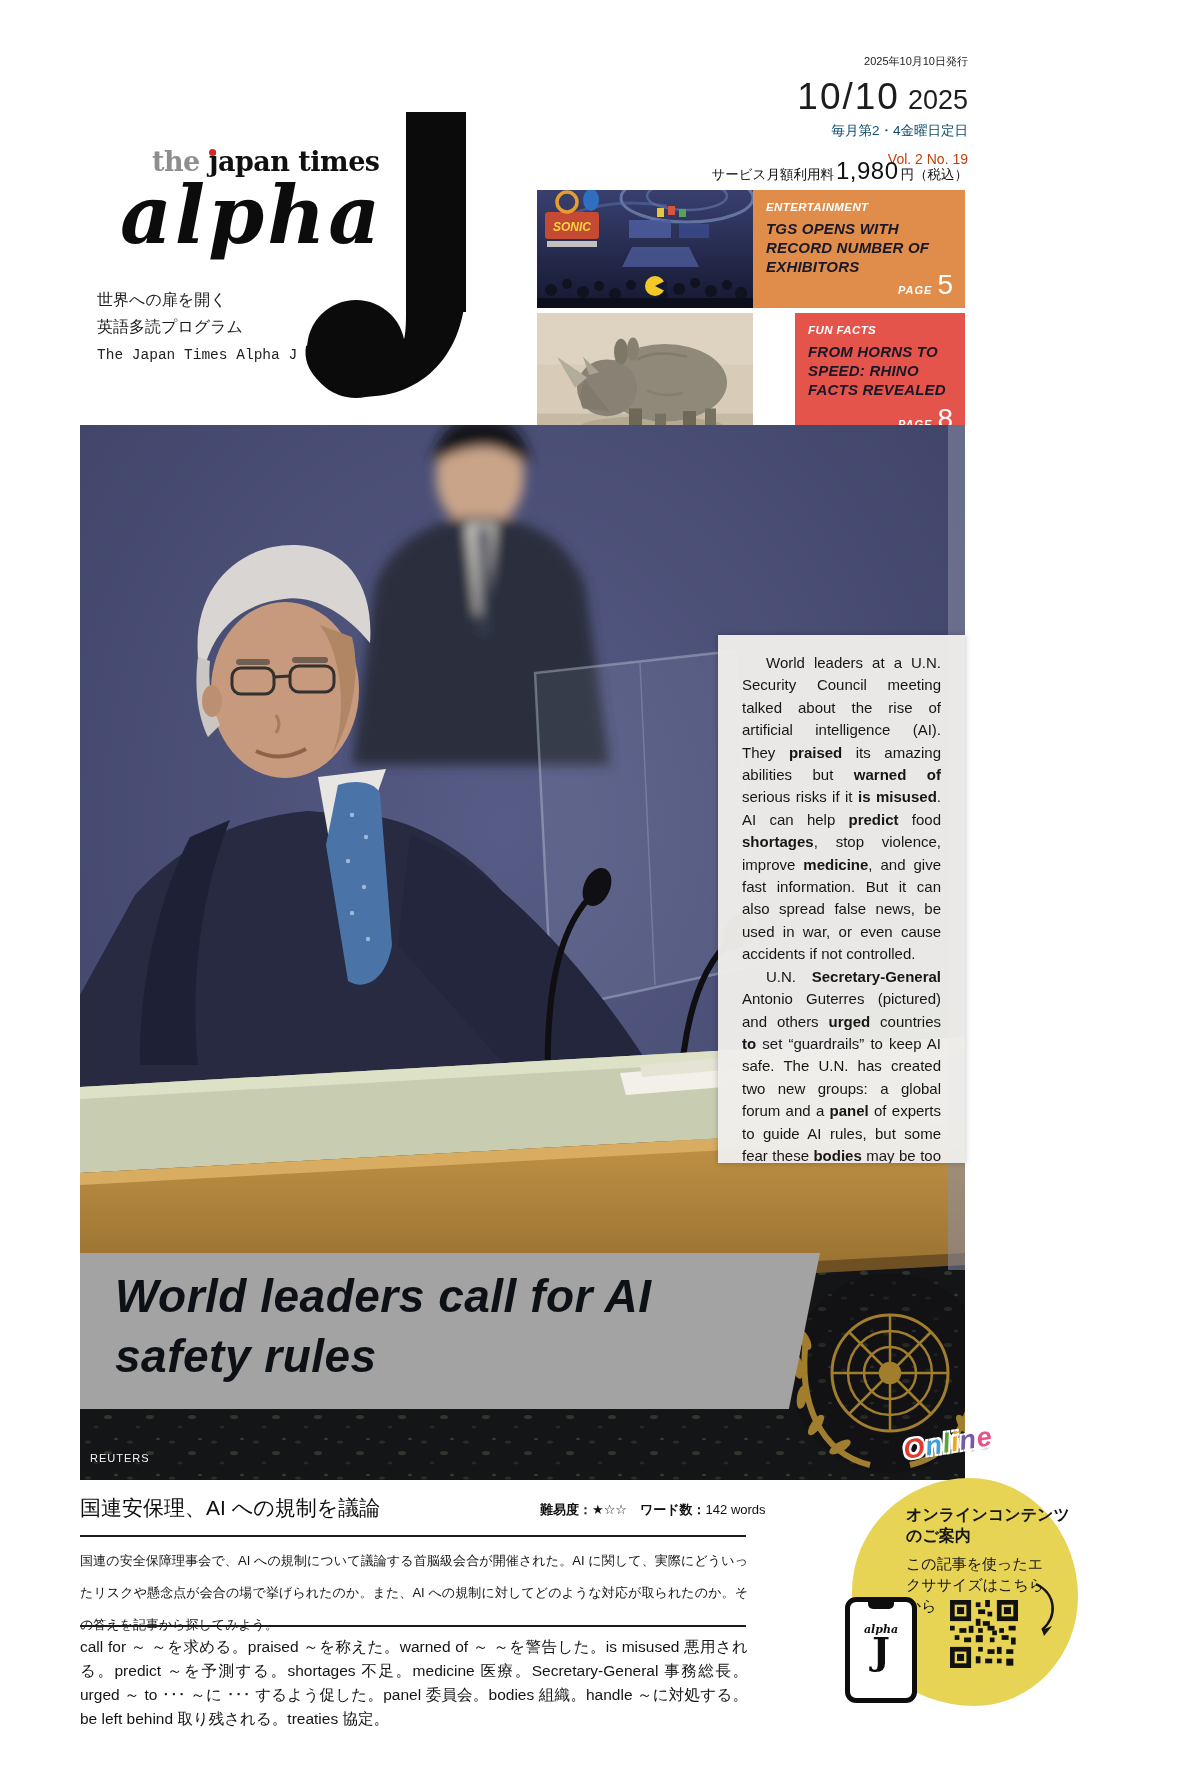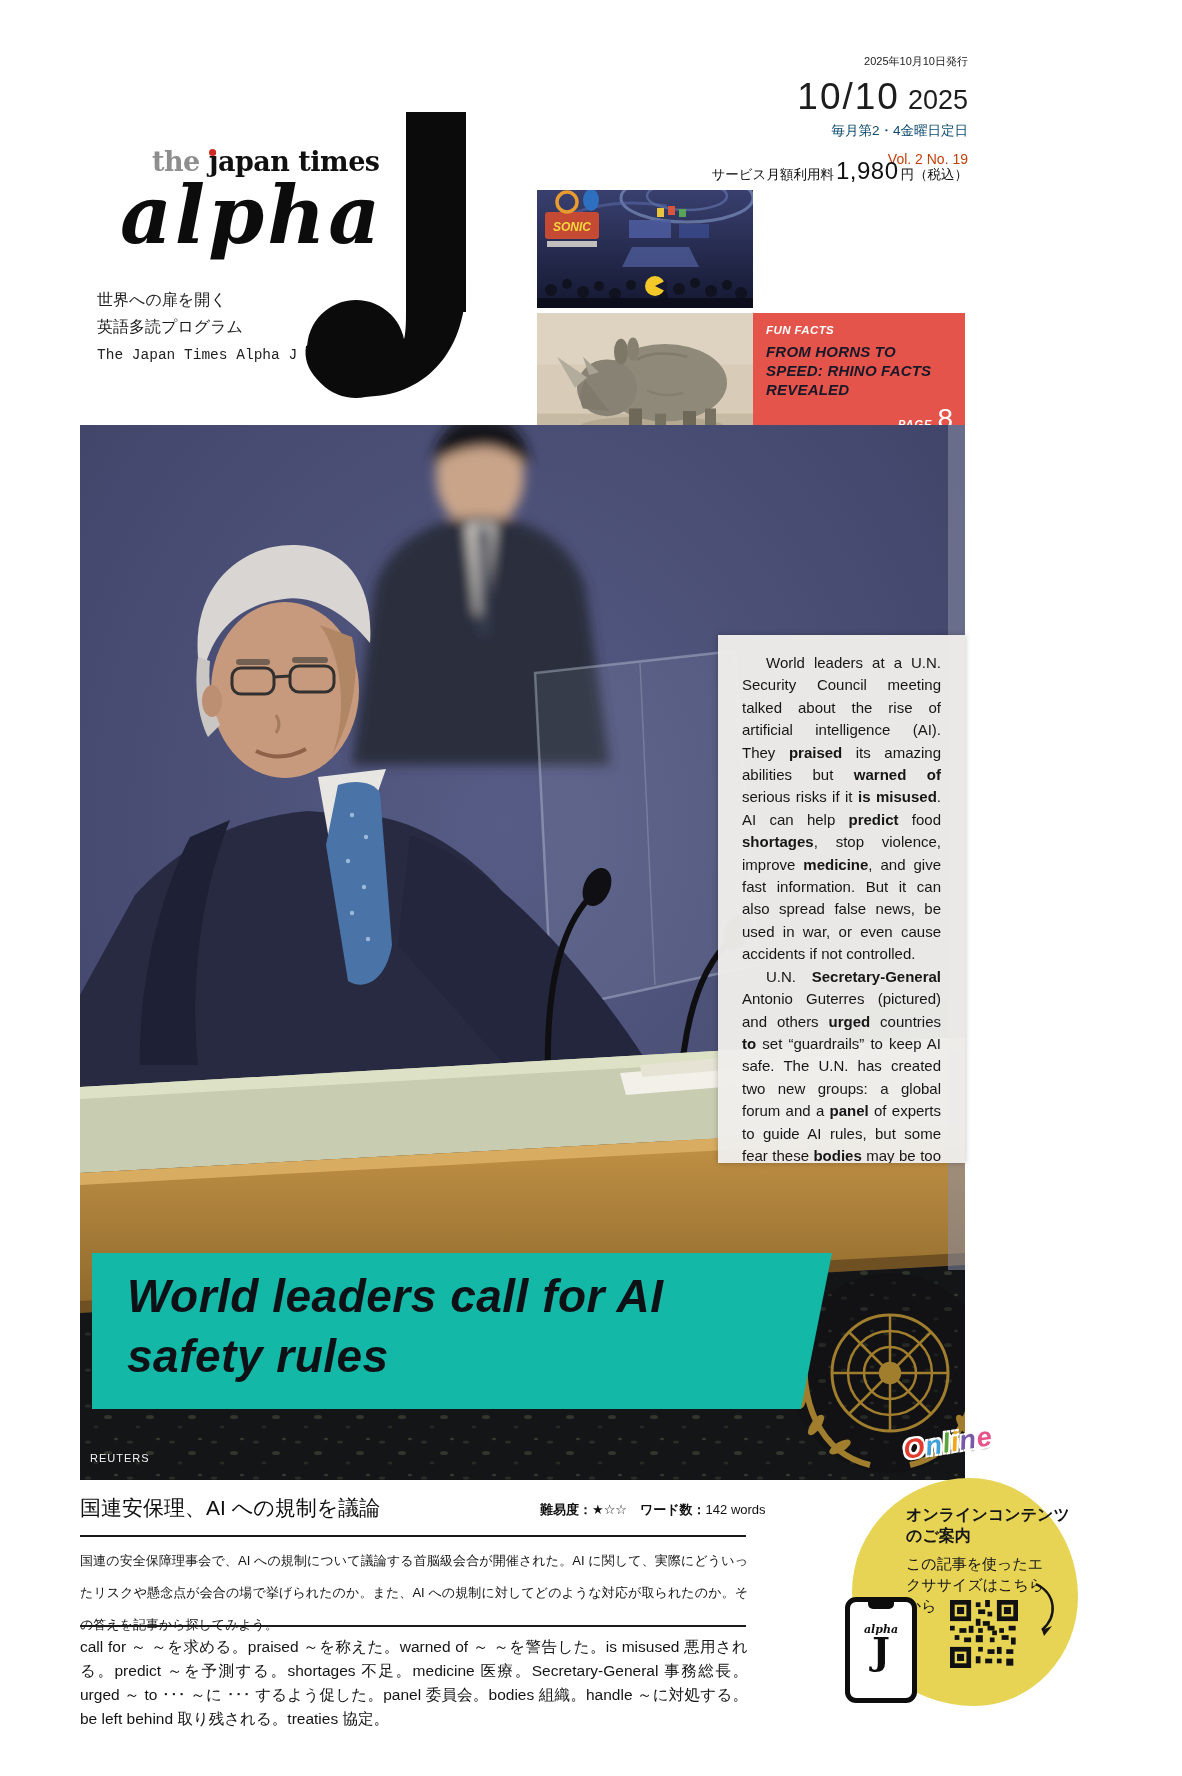--- a/index.html
+++ b/index.html
@@ -24,21 +24,21 @@
   #branddot{width:7px;height:7px;border-radius:50%;background:#d22a23;top:149px;left:209px;}
   #alpha{top:168px;left:120px;font-family:"DejaVu Serif","Liberation Serif",serif;
          font-style:italic;font-weight:bold;font-size:80px;color:#0c0c0c;letter-spacing:3px;}
   #bigj{top:112px;left:296px;}
   #taglines{top:288px;left:97px;font-size:16px;line-height:27px;color:#1a1a1a;font-family:Liberation Mono, monospace;}
   #taglines .en{font-size:14.5px;color:#222;}
 
   
   .promo{left:537px;width:428px;display:flex;overflow:hidden;}
   #promo0{top:190px;height:118px;}
-  #promo1{top:313px;height:129px;}
+  #promo1{top:313px;height:129px;gap:42px;}
   .promo .ph{width:216px;height:100%;flex:none;}
   .promo .panel{flex:1;position:relative;padding:11px 13px;box-sizing:border-box;}
   .promo .cat{font-size:11.5px;font-weight:bold;font-style:italic;color:#fff;letter-spacing:.4px;}
   .promo .ttl{margin-top:6px;font-size:15px;line-height:19px;font-weight:bold;font-style:italic;
               color:#181828;letter-spacing:.2px;}
   .promo .pg{position:absolute;right:12px;bottom:7px;color:#fff;white-space:nowrap;}
   .promo .pg .pl{font-size:11px;font-weight:bold;font-style:italic;letter-spacing:1px;}
   .promo .pg .pn{font-size:28px;margin-left:5px;}
 
   
@@ -152,20 +152,27 @@
           <circle cx="158" cy="93" r="5"></circle>
         <circle cx="174" cy="101" r="6"></circle>
           <circle cx="190" cy="95" r="5"></circle>
           <circle cx="204" cy="103" r="6"></circle>
           <circle cx="126" cy="106" r="5"></circle>
       </g>
       <circle cx="118" cy="96" r="10" fill="#f2c928"></circle>
         <polygon points="118,96 130,90 130,102" fill="#141831"></polygon>
       <rect y="108" width="216" height="10" fill="#0c0e1c"></rect>
     </svg>
+    <div class="panel" style="background-color: rgb(224, 140, 74);">
+      <div class="cat">ENTERTAINMENT</div>
+      <div class="ttl">TGS OPENS WITH RECORD NUMBER OF EXHIBITORS</div>
+      <div class="pg">
+        <span class="pl">PAGE</span><span class="pn">5</span>
+      </div>
+    </div>
   </div>
 
   <div class="abs promo" id="promo1">
     <svg class="ph" viewBox="0 0 216 100" preserveAspectRatio="none">
       <rect width="216" height="100" fill="#d8ccb8"></rect>
       <rect y="0" width="216" height="40" fill="#ded3c1"></rect>
       <rect y="78" width="216" height="22" fill="#c6baa4"></rect>
       <ellipse cx="115" cy="88" rx="72" ry="8" fill="#a89c86" opacity=".6"></ellipse>
       <ellipse cx="128" cy="54" rx="62" ry="30" fill="#8f897a"></ellipse>
       <ellipse cx="70" cy="58" rx="30" ry="22" fill="#888274"></ellipse>
@@ -309,21 +316,21 @@
       </g>
       <rect x="868" y="0" width="17" height="845" fill="#8b8ea8" opacity=".55"></rect>
     </svg>
   </div>
 
   <div class="abs" id="article">
     <p><span>World leaders at a U.N. Security Council meeting talked about the rise of artificial intelligence (AI). They </span><b>praised</b><span> its amazing abilities but </span><b>warned of</b><span> serious risks if it </span><b>is misused</b><span>. AI can help </span><b>predict</b><span> food </span><b>shortages</b><span>, stop violence, improve </span><b>medicine</b><span>, and give fast information. But it can also spread false news, be used in war, or even cause accidents if not controlled.</span></p>
     <p><span>U.N. </span><b>Secretary-General</b><span> Antonio Guterres (pictured) and others </span><b>urged</b><span> countries </span><b>to</b><span> set “guardrails” to keep AI safe. The U.N. has created two new groups: a global forum and a </span><b>panel</b><span> of experts to guide AI rules, but some fear these </span><b>bodies</b><span> may be too slow to </span><b>handle</b><span> fast changes. Leaders also worried that poorer nations could </span></p>
   </div>
 
-  <div class="abs" id="band" style="background-color: #14b8a6; margin-left: 12px;">
+  <div class="abs" id="band" style="background-color: #a3a3a3;">
     <div class="hl">
       <span>World leaders call for AI</span>
       <span>safety rules</span>
     </div>
   </div>
 
   <div class="abs" id="credit">REUTERS</div>
 
   <div class="abs" id="jphead">国連安保理、AI への規制を議論</div>
   <div class="abs" id="meta">

